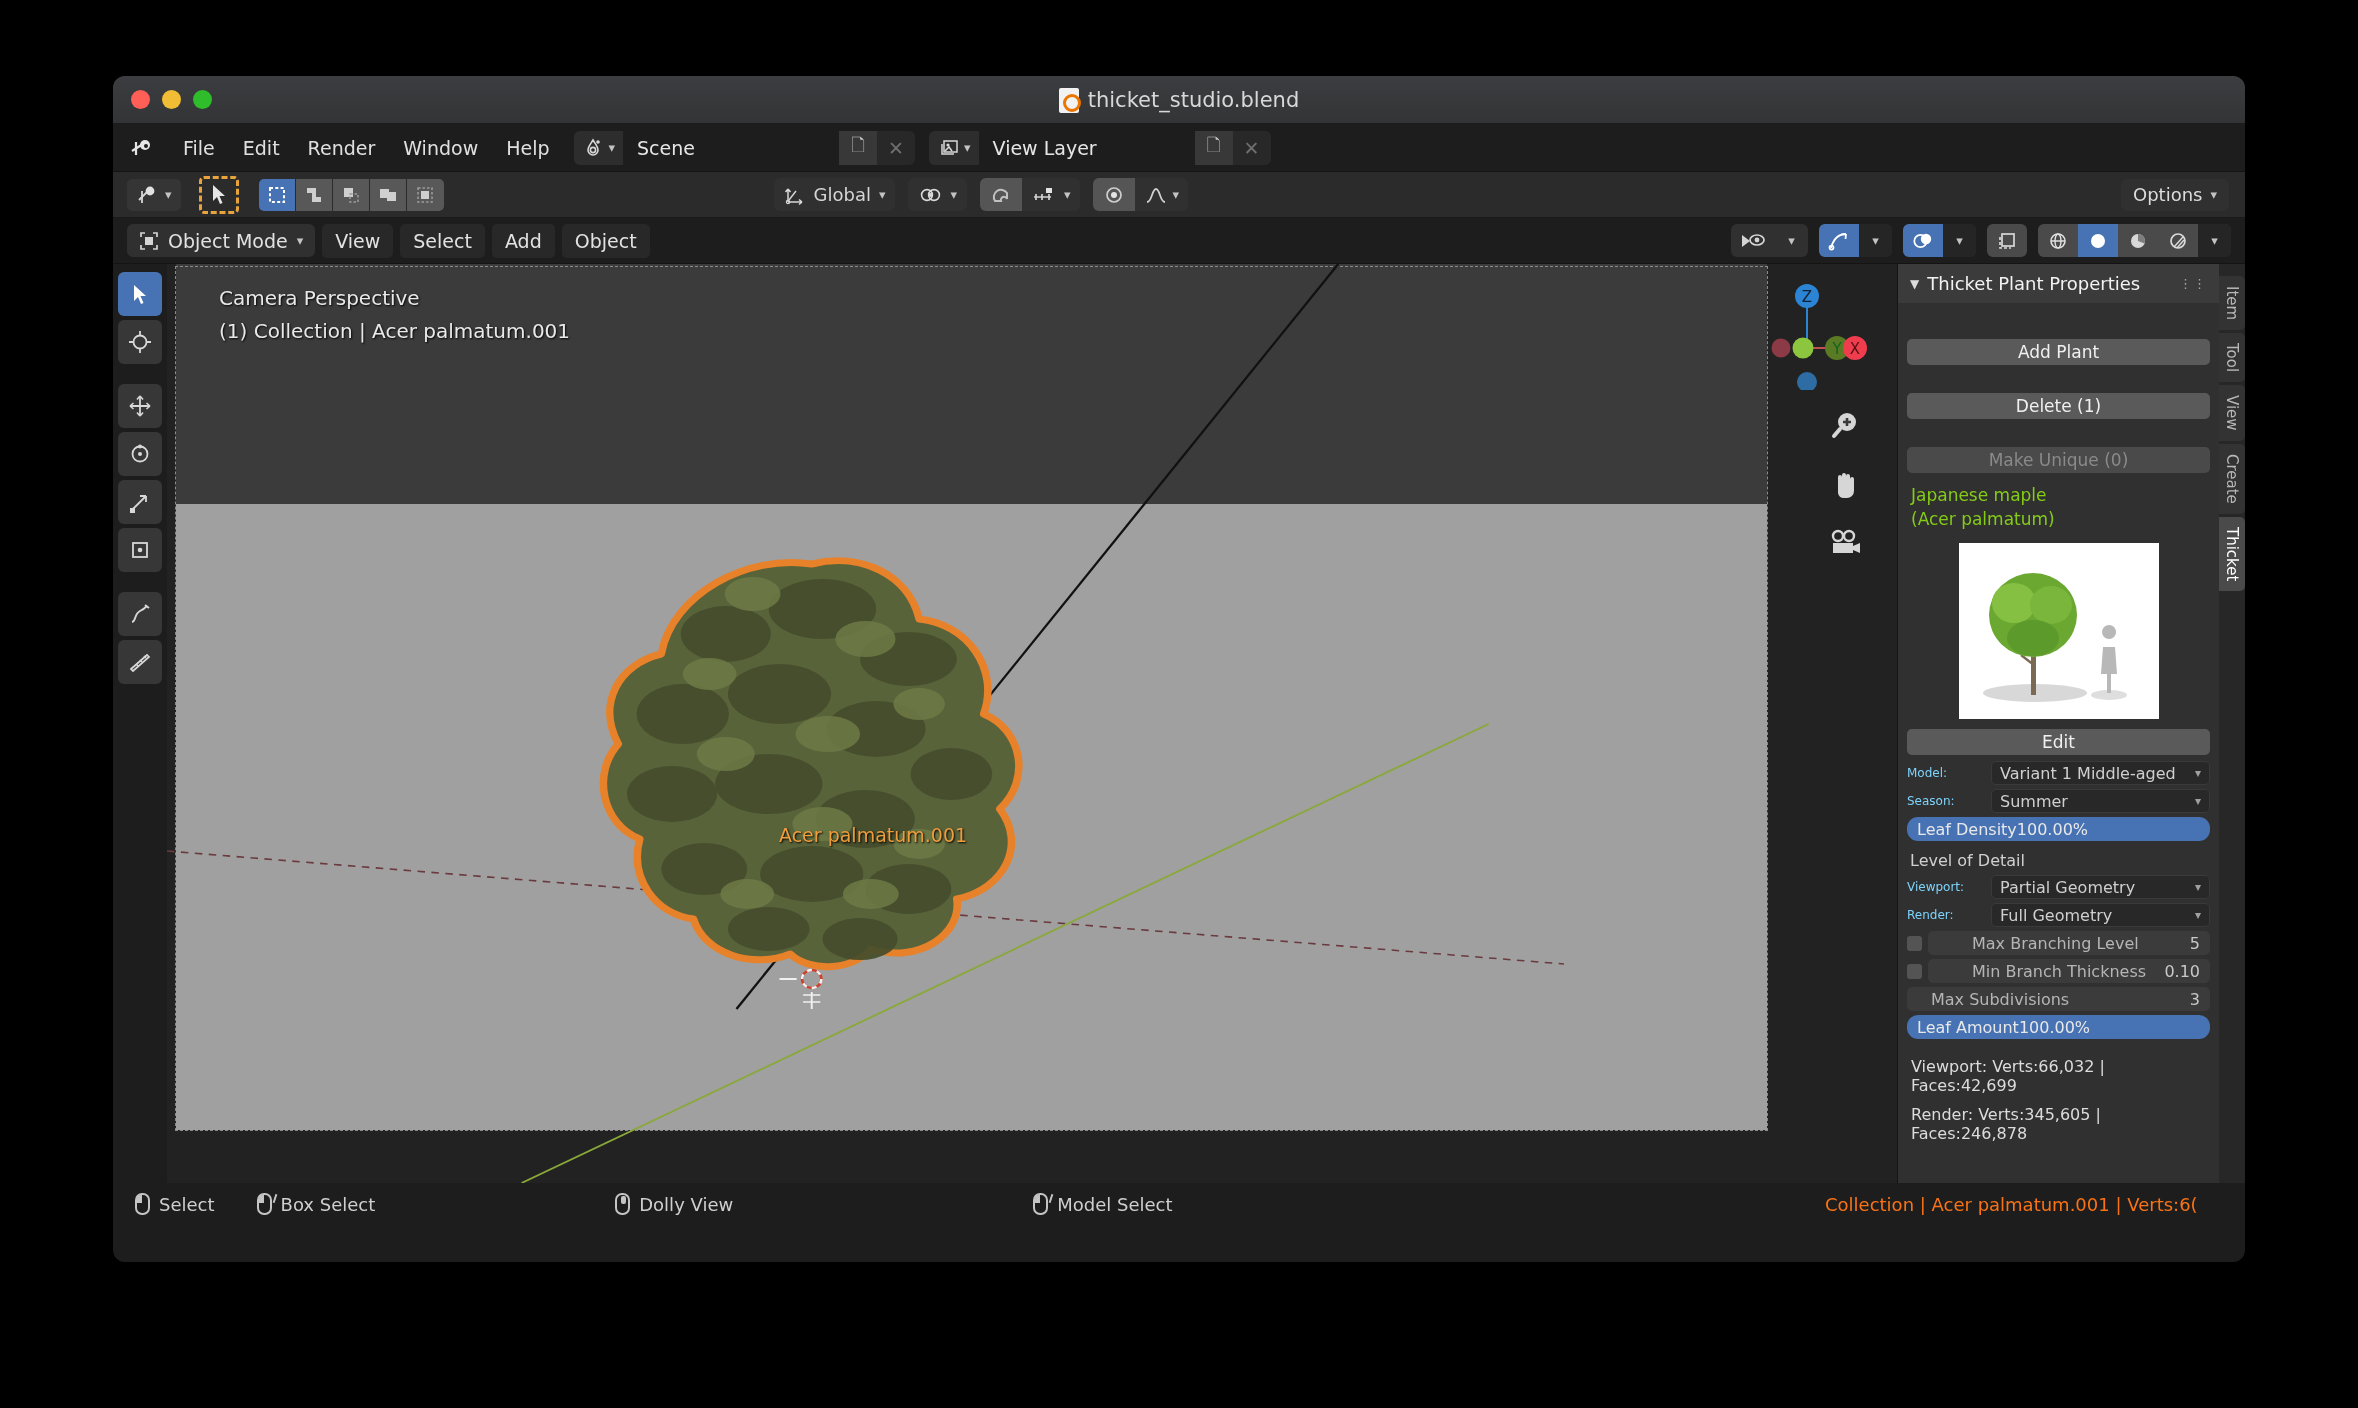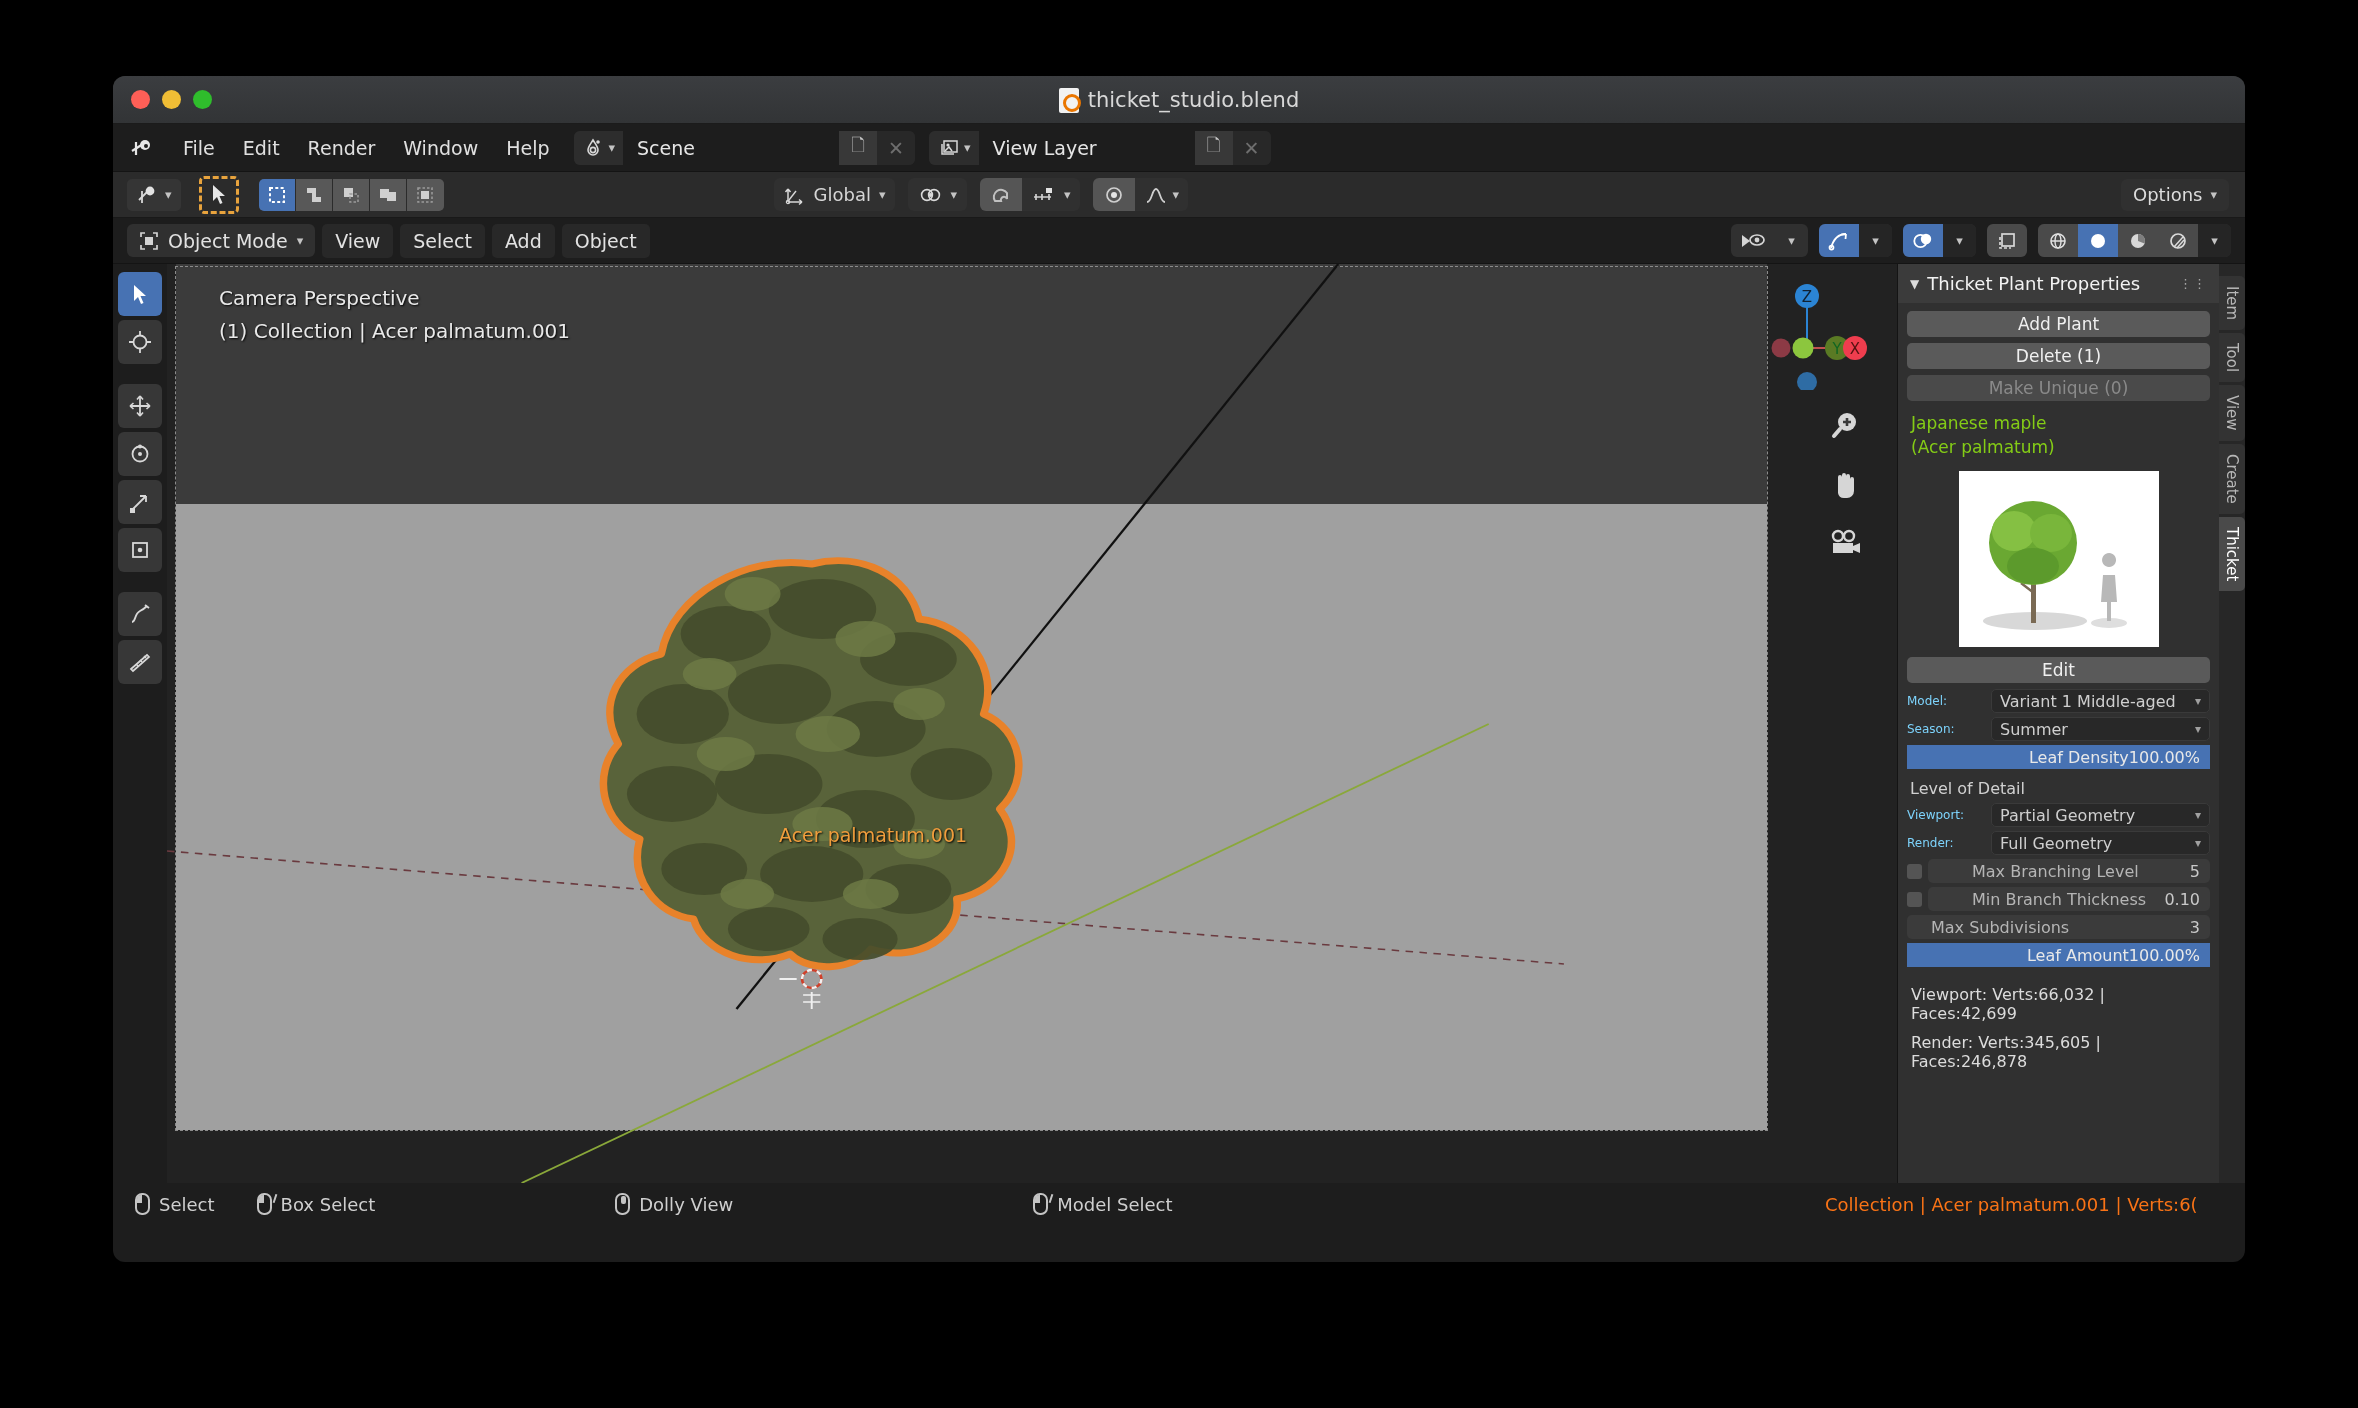--- a/index.html
+++ b/index.html
@@ -233,40 +233,40 @@
     display: flex; align-items: center; gap: 8px;
     padding: 9px 12px; background: #3b3b3b;
     color: #f2f2f2; font-size: 18px;
   }
   .sb-header .tri { font-size: 12px; color: #dcdcdc; }
   .sb-grip { margin-left: auto; color: #a5a5a5; font-size: 13px; letter-spacing: 1px; }
   .sb-body { padding: 8px 9px; flex: 1; }
   .sb-btn {
     height: 26px; background: #5a5a5a; border-radius: 5px;
     display: flex; align-items: center; justify-content: center;
-    color: #f0f0f0; font-size: 17px; margin-bottom: 6px;
+    color: #f0f0f0; font-size: 17px; margin-bottom: 6px; margin-top: 28px;
   }
   .sb-btn.disabled { background: #4a4a4a; color: #8a8a8a; }
   .sb-label { color: #84cc16; font-size: 17px; margin: 12px 0 2px 4px; }
   .sb-label.sub { margin-top: 4px; }
   .thumb {
     width: 200px; height: 176px; background: #ffffff; margin: 14px auto 10px;
     position: relative; overflow: hidden;
   }
   .sb-row { display: flex; align-items: center; gap: 6px; margin-bottom: 4px; }
   .sb-row-label { color: #7dd3fc; font-size: 12px; width: 78px; }
   .sb-select {
     flex: 1; height: 24px; background: #282828; border: 1px solid #3a3a3a;
     border-radius: 5px; display: flex; align-items: center;
     padding: 0 8px; color: #cfcfcf; font-size: 16px; position: relative;
   }
   .sb-select .chv { position: absolute; right: 8px; color: #a0a0a0; font-size: 12px; }
   .slider {
-    height: 24px; background: #4772b3; border-radius: 0;
-    display: flex; align-items: center; justify-content: flex-end;
+    height: 24px; background: #4772b3; border-radius: 11px;
+    display: flex; align-items: center; justify-content: flex-start;
     padding: 0 10px; color: #e8e8e8; font-size: 16px; margin-bottom: 5px;
   }
   .numfield {
     height: 24px; background: #3b3b3b; border-radius: 5px; flex: 1;
     display: flex; align-items: center; justify-content: space-between;
     padding: 0 10px; color: #b5b5b5; font-size: 16px;
   }
   .numfield .v { color: #c9c9c9; }
   .cbox {
     width: 15px; height: 15px; background: #545454; border-radius: 3px;

